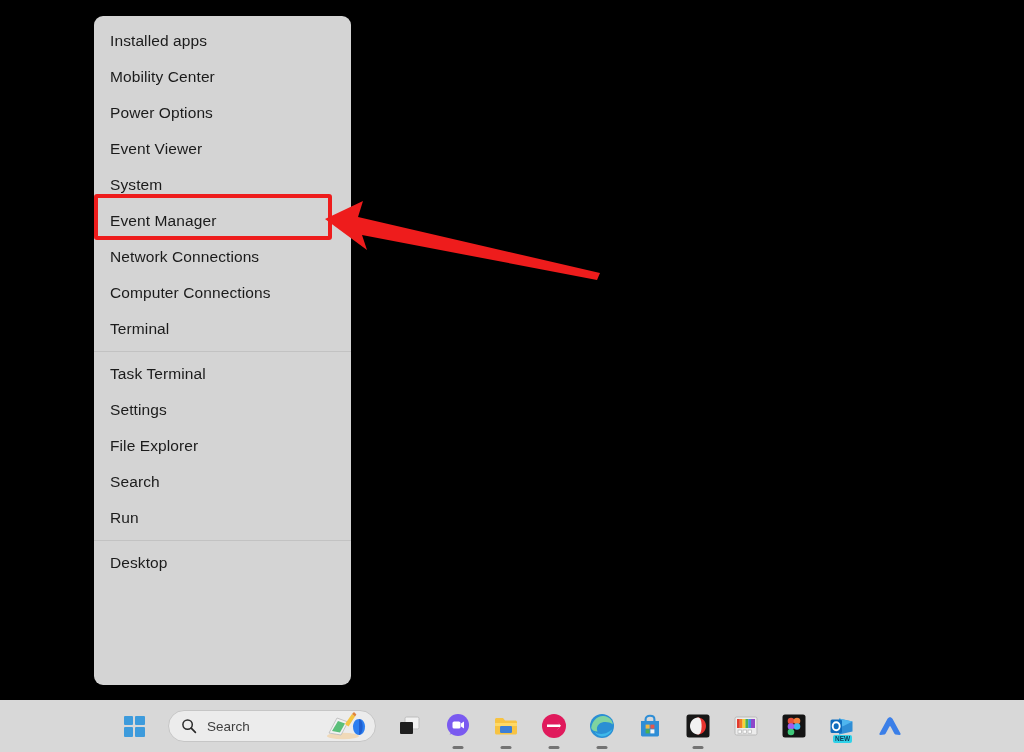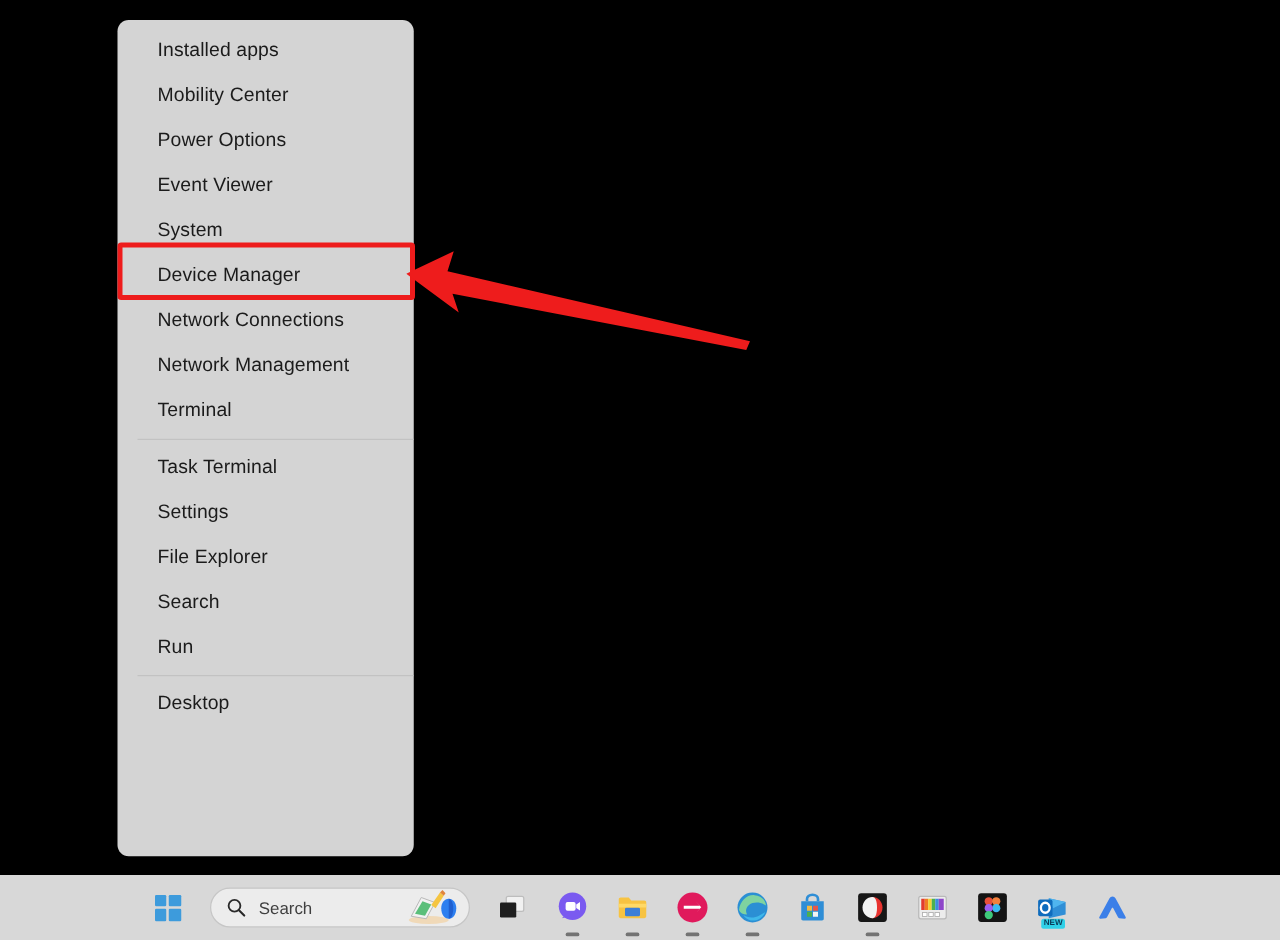--- a/index.html
+++ b/index.html
@@ -21,26 +21,26 @@
     position: absolute;
     inset: 0;
     background: #000000;
   }
 
   
   .winx-menu {
     position: absolute;
     left: 94px;
     top: 16px;
-    width: 237px;
+    width: 257px;
     height: 669px;
     background: #d4d4d4;
     border-radius: 9px;
     box-shadow: 0 2px 10px rgba(0,0,0,0.55);
-    padding: 7px 0 0 16px;
+    padding: 7px 0 0 0;
     box-sizing: border-box;
     overflow: hidden;
   }
   .menu-item {
     height: 36px;
     line-height: 36px;
     padding: 0 14px 0 16px;
     font-size: 15.5px;
     color: #1b1b1b;
     letter-spacing: 0.1px;
@@ -197,27 +197,27 @@
     <div class="menu-item">
       <span class="mi-label">Power Options</span>
     </div>
     <div class="menu-item">
       <span class="mi-label">Event Viewer</span>
     </div>
     <div class="menu-item">
       <span class="mi-label">System</span>
     </div>
     <div class="menu-item is-highlighted">
-      <span class="mi-label">Device Manager</span>
+      <span class="mi-label">Event Manager</span>
     </div>
     <div class="menu-item">
       <span class="mi-label">Network Connections</span>
     </div>
     <div class="menu-item">
-      <span class="mi-label">Network Management</span>
+      <span class="mi-label">Computer Connections</span>
     </div>
     <div class="menu-item">
       <span class="mi-label">Terminal</span>
     </div>
     <div class="menu-sep"></div>
     <div class="menu-item">
       <span class="mi-label">Task Terminal</span>
     </div>
     <div class="menu-item">
       <span class="mi-label">Settings</span>

